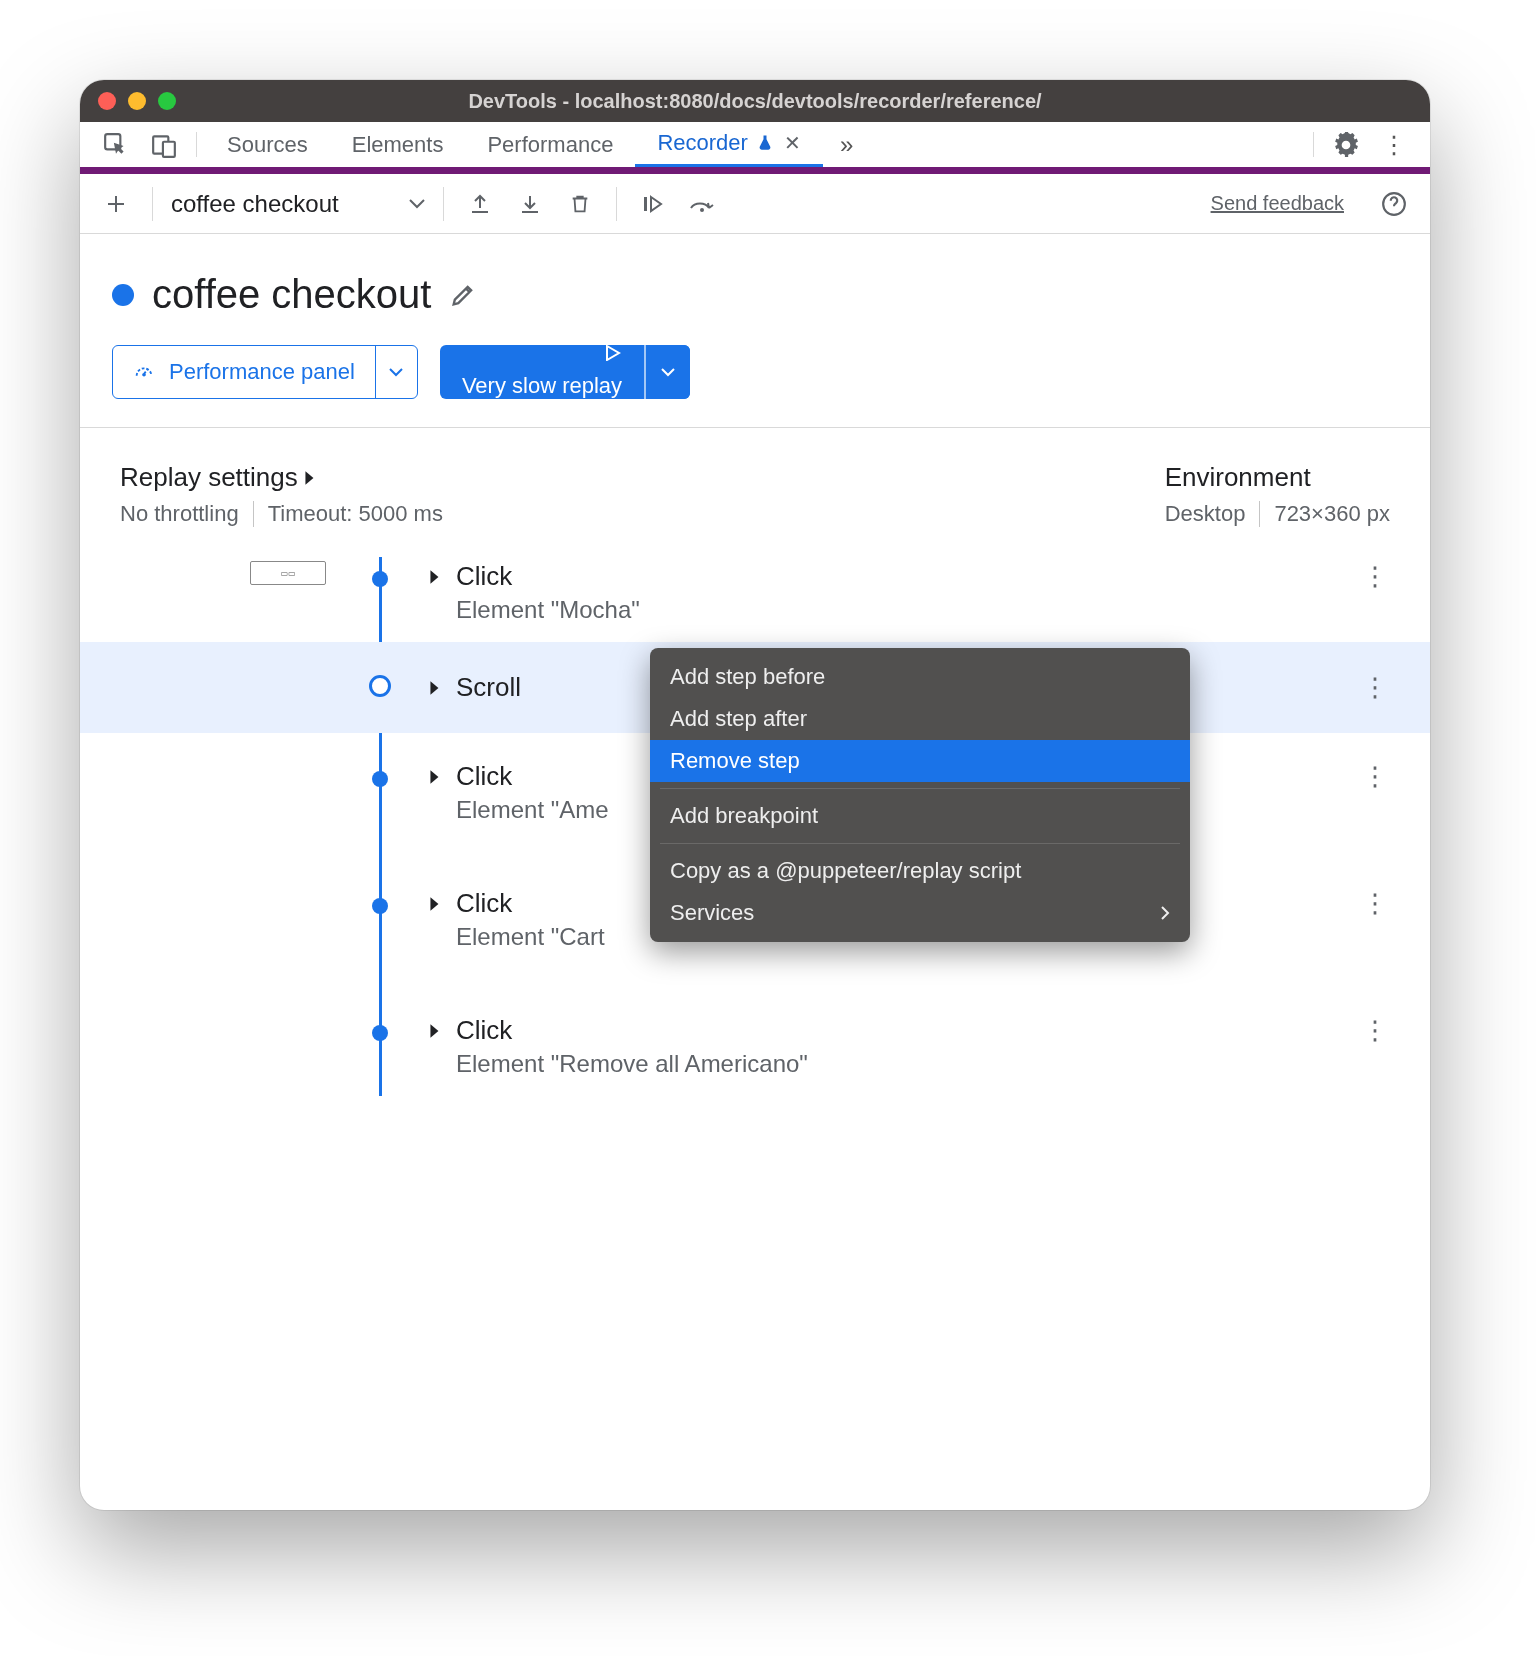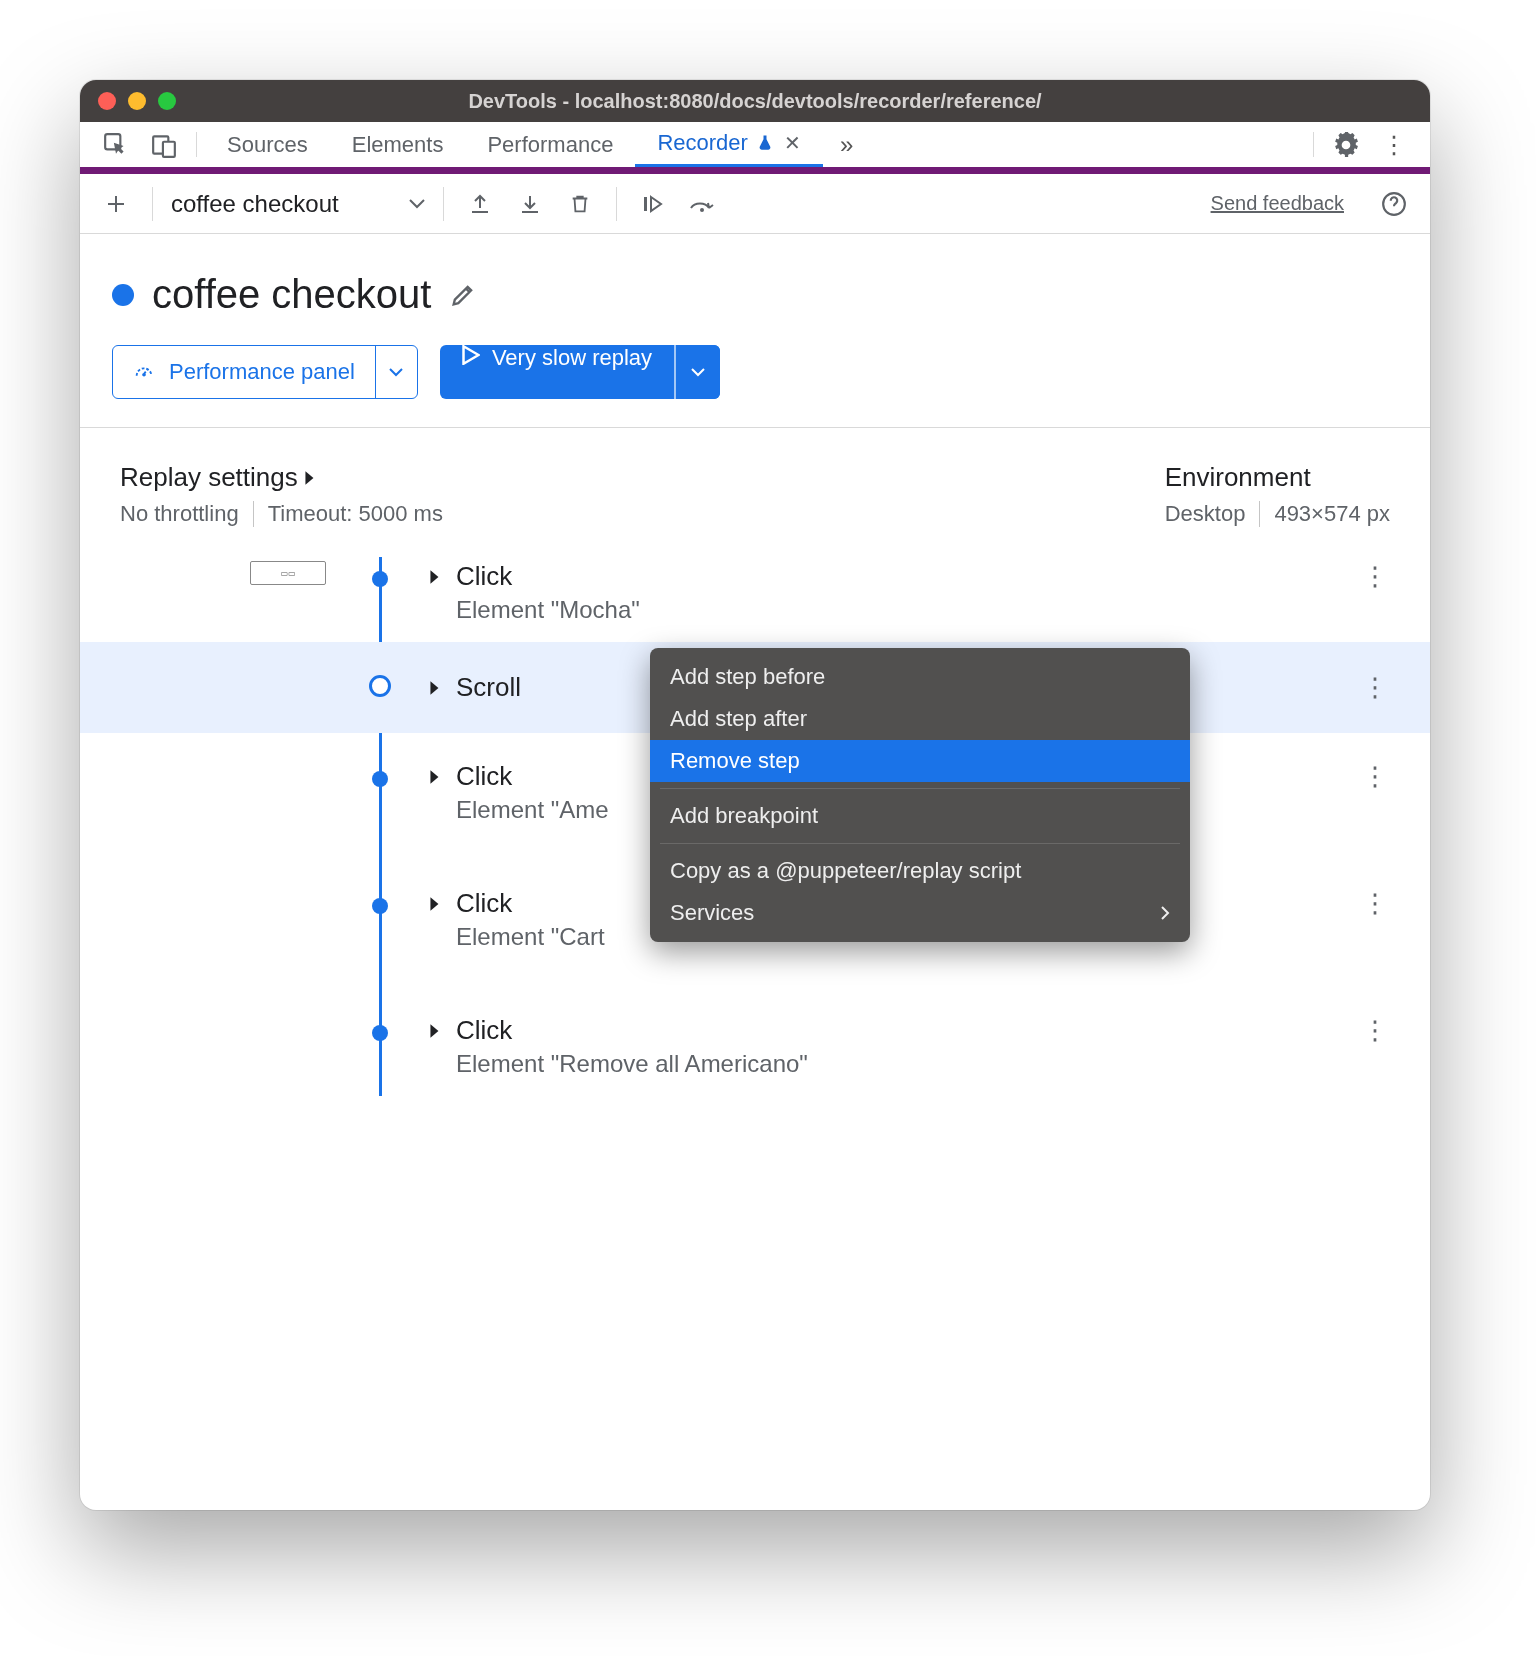--- a/index.html
+++ b/index.html
@@ -7,21 +7,21 @@
     font-family: -apple-system, "Helvetica Neue", Arial, sans-serif;
     background: #fff;
     width: 1536px;
     height: 1656px;
     position: relative;
     padding: 80px;
   }
   .window {
     width: 1350px;
     height: 1430px;
-    border-radius: 16px;
+    border-radius: 24px;
     overflow: hidden;
     box-shadow: 0 40px 100px rgba(0,0,0,0.35), 0 0 0 1px rgba(0,0,0,0.08);
     background: #fff;
     position: relative;
   }
   
   .titlebar {
     height: 42px;
     background: #44403f;
     display: flex;
@@ -95,21 +95,21 @@
     margin-top:28px; display:flex; gap:22px;
   }
   .split-btn {
     display:flex; border-radius:6px; overflow:hidden;
     font-size:22px; font-weight:500; height:54px;
   }
   .split-btn.outline { border:1px solid #1a73e8; color:#1a73e8; background:#fff; }
   .split-btn.outline .main { padding:0 20px; display:flex; align-items:center; gap:14px; }
   .split-btn.outline .caret { border-left:1px solid #1a73e8; width:42px; display:flex; align-items:center; justify-content:center; }
   .split-btn.fill { background:#1a73e8; color:#fff; }
-  .split-btn.fill .main { padding:0 22px; display:flex; align-items:flex-start; gap:12px; }
+  .split-btn.fill .main { padding:0 22px; display:flex; align-items:flex-end; gap:12px;flex-direction:column; }
   .split-btn.fill .caret { border-left:2px solid rgba(255,255,255,0.6); width:46px; display:flex; align-items:center; justify-content:center; background:#1a73e8; }
   .hr-full { height:1px; background:#d9d9d9; }
   
   .settings {
     display:flex; justify-content:space-between;
     padding: 34px 40px 30px;
   }
   .settings h3 { font-size:26px; font-weight:400; color:#202124; display:flex; align-items:center; gap:6px; }
   .settings .sub { margin-top:8px; color:#5f6368; font-size:22px; display:flex; align-items:center; }
   .vsep { display:inline-block; width:1px; height:26px; background:#c5c5c5; margin:0 14px; }
@@ -327,21 +327,21 @@
         <span>No throttling</span>
         <span class="vsep"></span>
         <span>Timeout: 5000 ms</span>
       </div>
     </div>
     <div style="text-align:left;">
       <h3>Environment</h3>
       <div class="sub">
         <span>Desktop</span>
         <span class="vsep"></span>
-        <span>493×574 px</span>
+        <span>723×360 px</span>
       </div>
     </div>
   </div>
 
   <div class="steps" style="position:relative;">
     <div class="timeline-line"></div>
 
     <div class="step-row" style="padding-top:4px;">
       <div class="thumb-col">
           <div class="thumb">▭▭</div>

